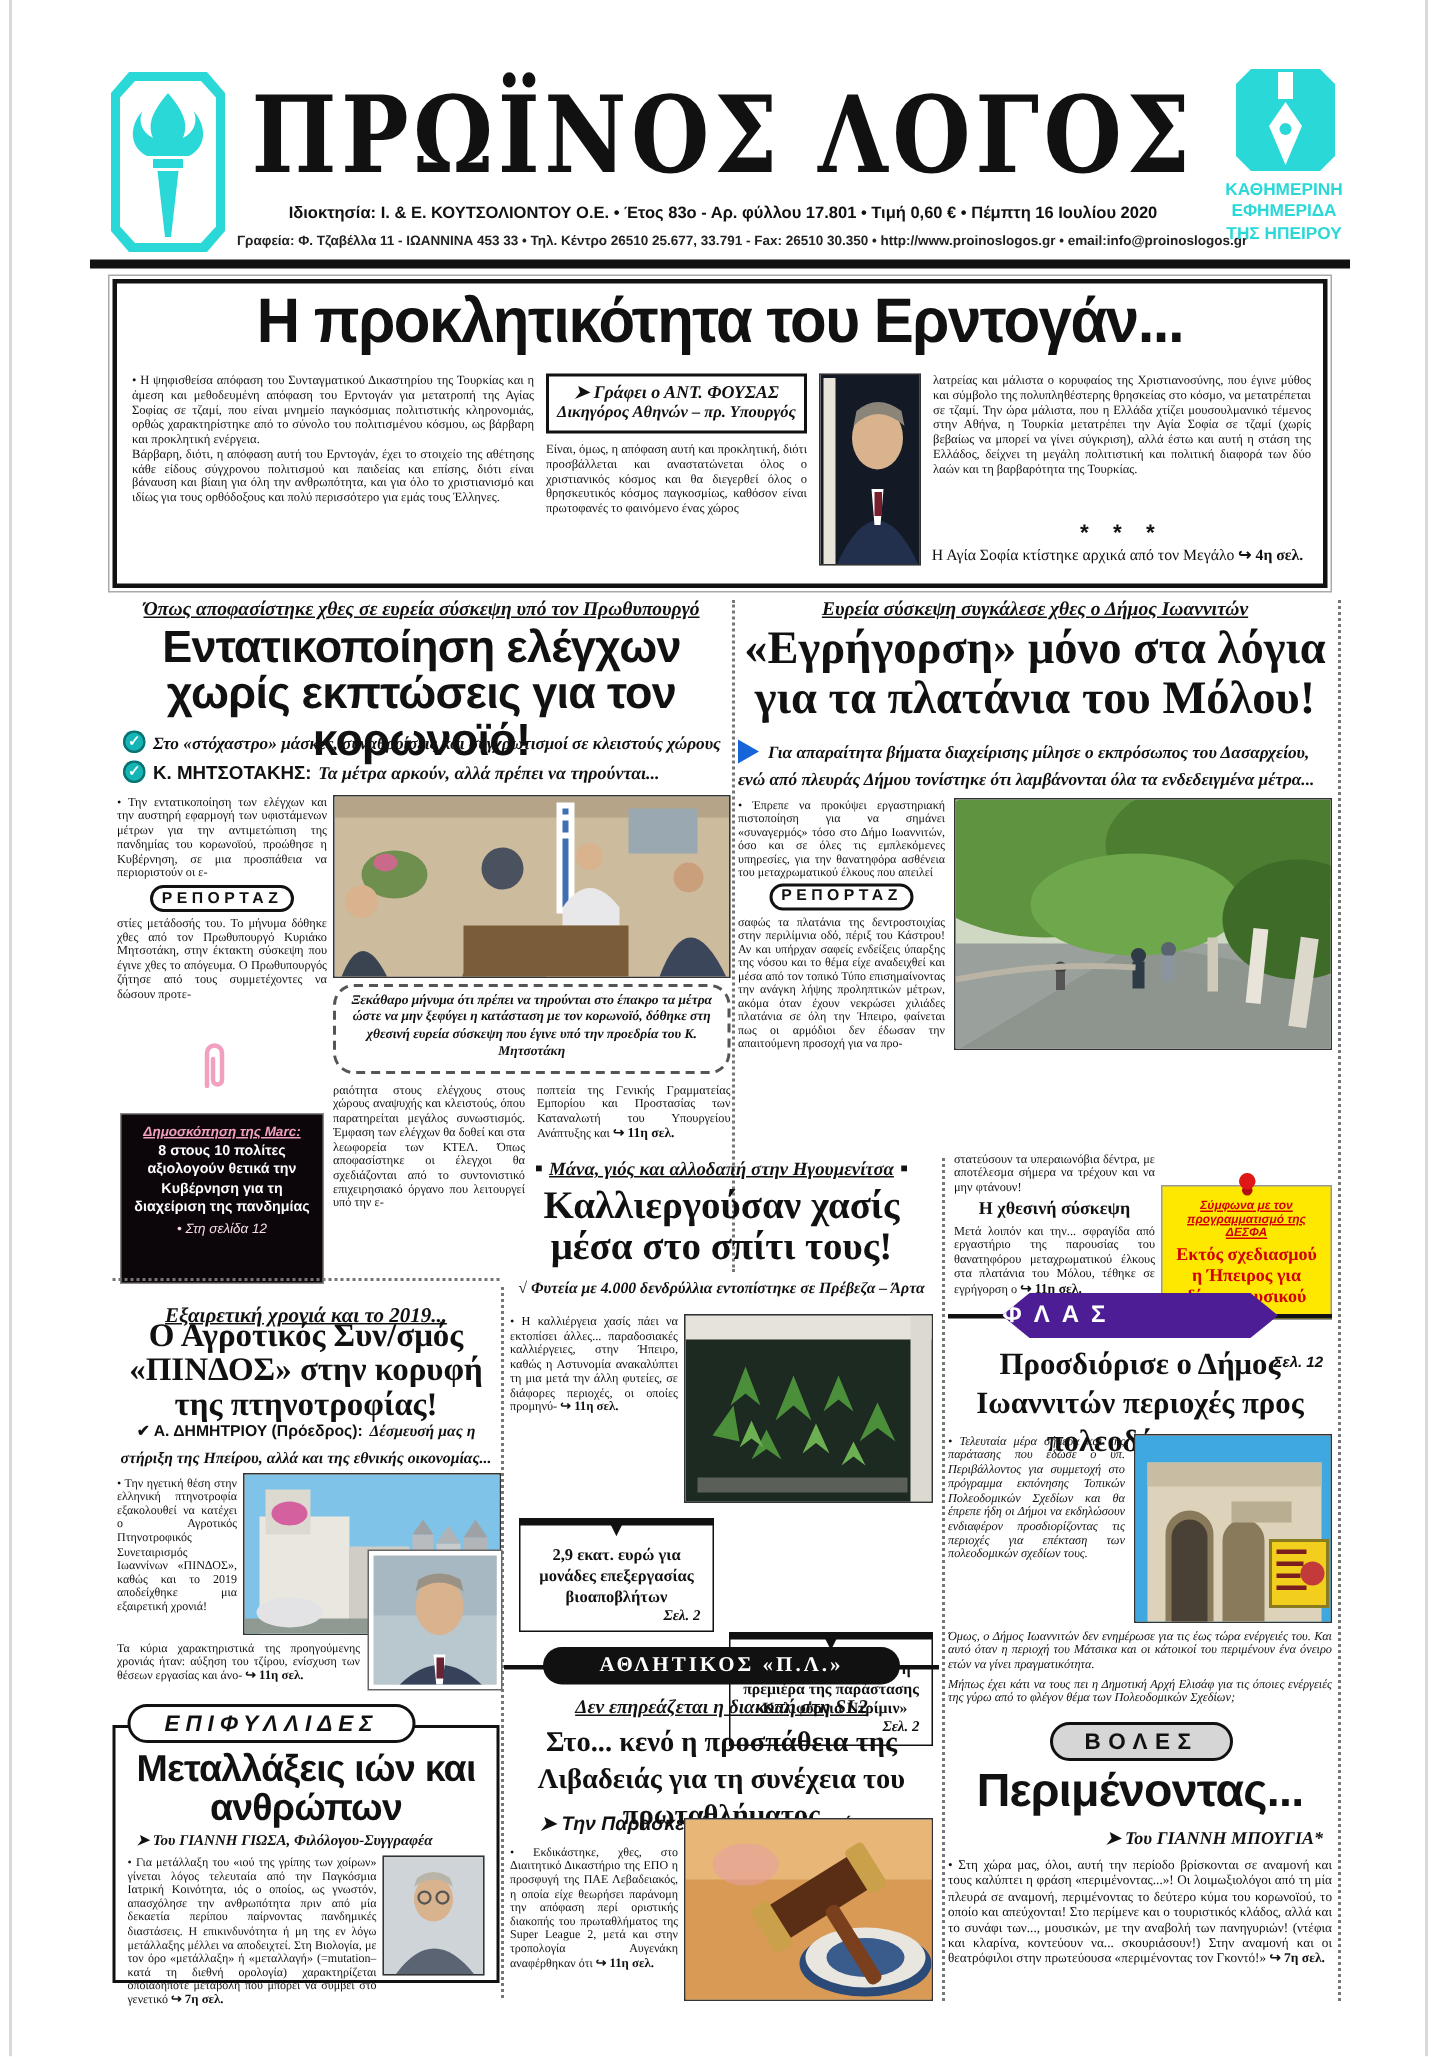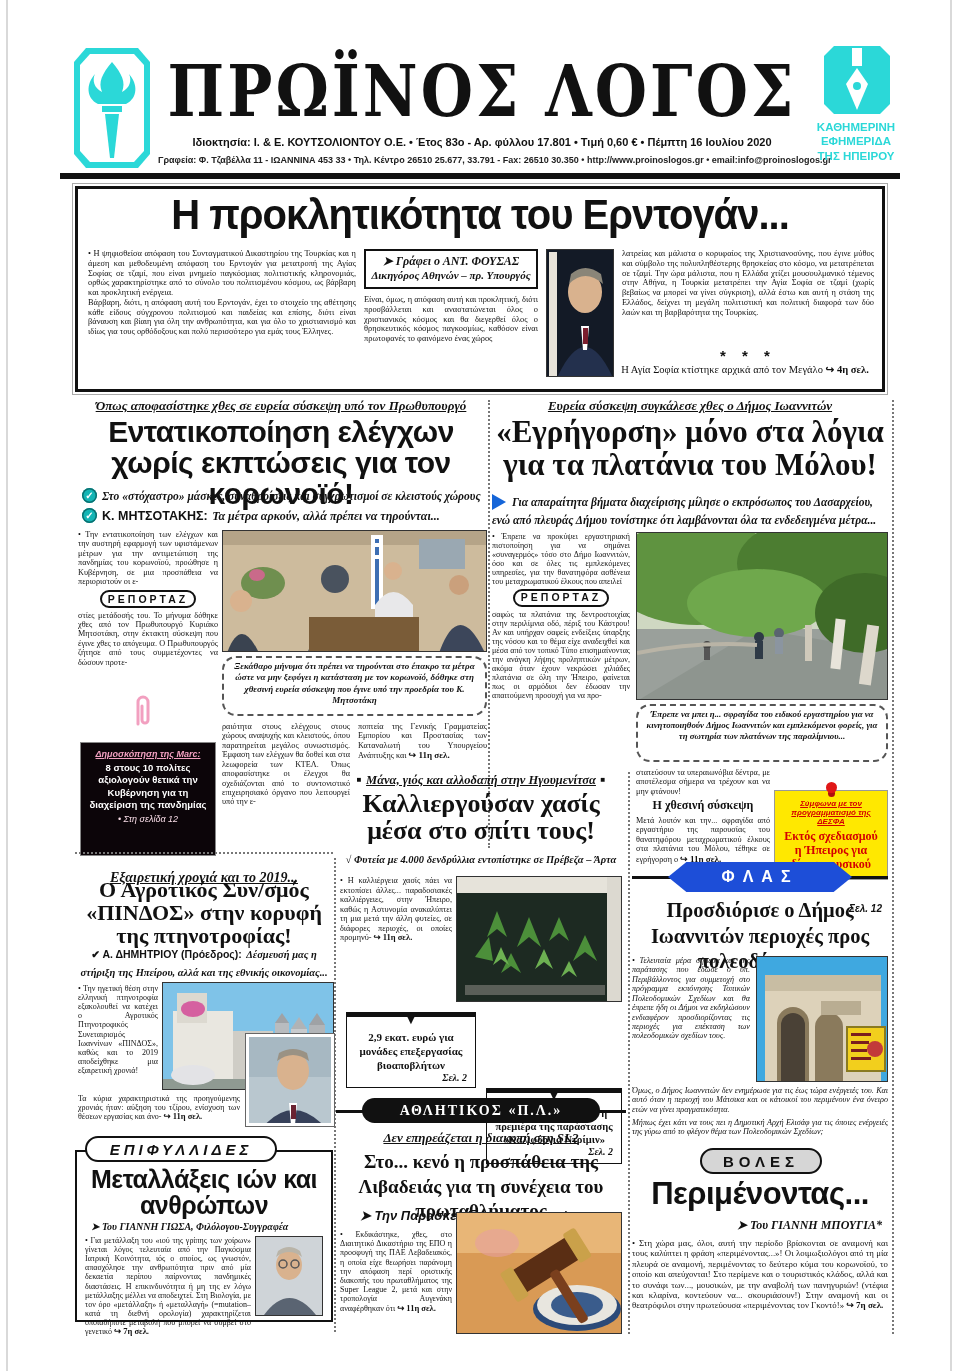--- a/index.html
+++ b/index.html
@@ -60,22 +60,22 @@
   .subline{font-family:"Liberation Serif",serif;font-weight:bold;font-style:italic;text-align:center;}
   .sq{font-size:8px;vertical-align:2px;}
 
   .brief-box{border:1.5px solid #111;border-top:5px solid #111;position:relative;text-align:center;
              padding:14px 4px 2px;}
   .notch{position:absolute;top:-2px;left:50%;transform:translateX(-50%);font-size:13px;line-height:10px;color:#111;}
   .brief-t{font-family:"Liberation Serif",serif;font-weight:bold;font-size:11px;line-height:1.25;}
   .brief-p{font-family:"Liberation Serif",serif;font-weight:bold;font-style:italic;font-size:10px;text-align:right;padding-right:4px;}
 
   .ribbon-line{height:3px;background:#111;}
-  .flash-ribbon{background:#1d4ed8;color:#fff;font-weight:800;letter-spacing:8px;font-size:16px;
-        text-align:center;line-height:30px;clip-path:polygon(0 50%,10% 0,90% 0,100% 50%,90% 100%,10% 100%);}
+  .flash-ribbon{background:#4c1d95;color:#fff;font-weight:800;letter-spacing:8px;font-size:16px;
+        line-height:30px;clip-path:polygon(0 50%,10% 0,90% 0,100% 50%,90% 100%,10% 100%);}
   .sport-pill{background:#111;color:#fff;border-radius:14px;text-align:center;line-height:25px;
         font-family:"Liberation Serif",serif;font-weight:bold;letter-spacing:2px;font-size:14px;}
   .epi-pill{background:#fff;border:2.5px solid #111;border-radius:16px;text-align:center;line-height:23px;
         font-weight:800;font-style:italic;letter-spacing:4px;font-size:15px;}
   .voles-pill{background:#d6d6d6;border:2px solid #111;border-radius:15px;text-align:center;line-height:24px;
         font-weight:800;letter-spacing:5px;font-size:15px;}
   .outbox{border:2px solid #111;}
   .byline{font-weight:bold;font-style:italic;font-family:"Liberation Serif",serif;}
   .dotv{border-left:2px dotted #777;width:0;}
   .doth{border-top:2px dotted #777;height:0;}
@@ -238,21 +238,20 @@
       <rect x="168" y="92" width="7" height="36" fill="#cfc9ba"></rect>
       <circle cx="122" cy="104" r="5" fill="#2e3a46"></circle>
         <rect x="118" y="108" width="8" height="18" fill="#2e3a46"></rect>
       <circle cx="142" cy="100" r="5" fill="#5a6470"></circle>
         <rect x="138" y="104" width="8" height="17" fill="#8b95a0"></rect>
       <circle cx="70" cy="112" r="4" fill="#444"></circle>
         <rect x="67" y="115" width="6" height="12" fill="#555"></rect>
       <path d="M0 120 Q60 108 120 112" stroke="#b9b4a6" stroke-width="4" fill="none"></path>
     </svg>
   </div>
-  <div class="abs caption-box" style="left:636px;top:704px;width:252px;height:58px;font-size:8.8px;line-height:1.25;">Έπρεπε να μπει η... σφραγίδα του ειδικού εργαστηρίου για να κινητοποιηθούν Δήμος Ιωαννιτών και εμπλεκόμενοι φορείς, για τη σωτηρία των πλατάνων της παραλίμνιου...</div>
 
   <div class="abs bodytxt" style="left:636px;top:768px;width:134px;height:126px;font-size:8.2px;line-height:1.15;">
     <span>στατεύσουν τα υπεραιωνόβια δέντρα, με αποτέλεσμα σήμερα να τρέχουν και να μην φτάνουν!</span>
     <span class="subhead" style="display:block;margin:3px 0;">Η χθεσινή σύσκεψη</span>
     <span>Μετά λοιπόν και την... σφραγίδα από εργαστήριο της παρουσίας του θανατηφόρου μεταχρωματικού έλκους στα πλατάνια του Μόλου, τέθηκε σε εγρήγορση ο</span>
     <span class="jump" style="font-size:9px;">↪ 11η σελ.</span>
   </div>
 
   <div class="abs pin" style="left:826px;top:782px;z-index:3;"></div>
   <div class="abs gasbox" style="left:774px;top:790px;width:114px;height:90px;">

